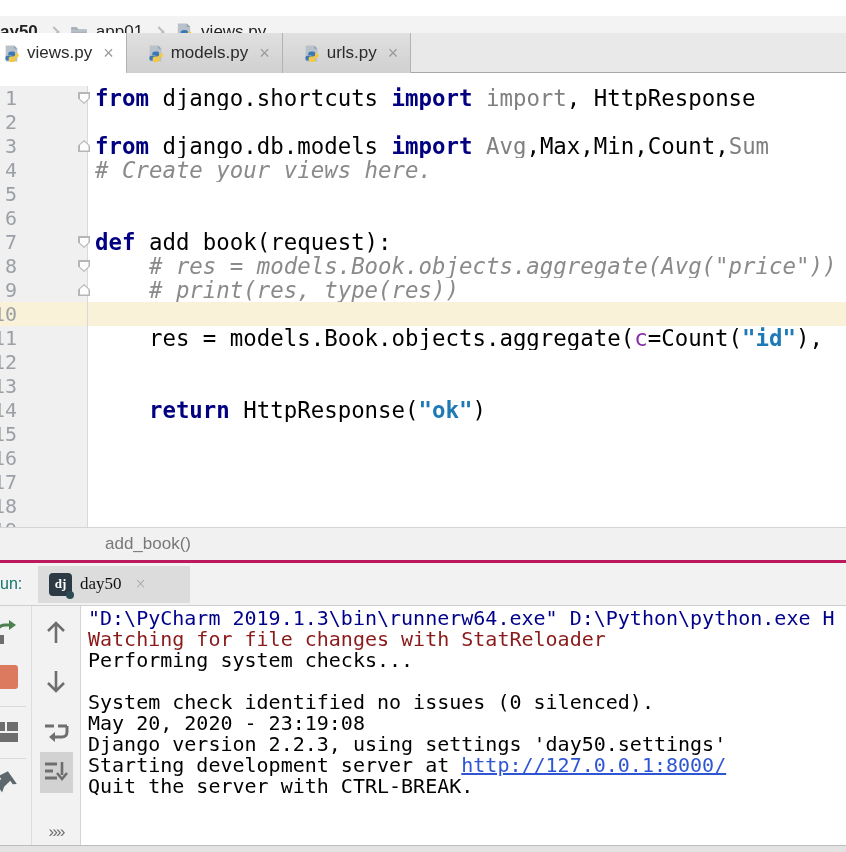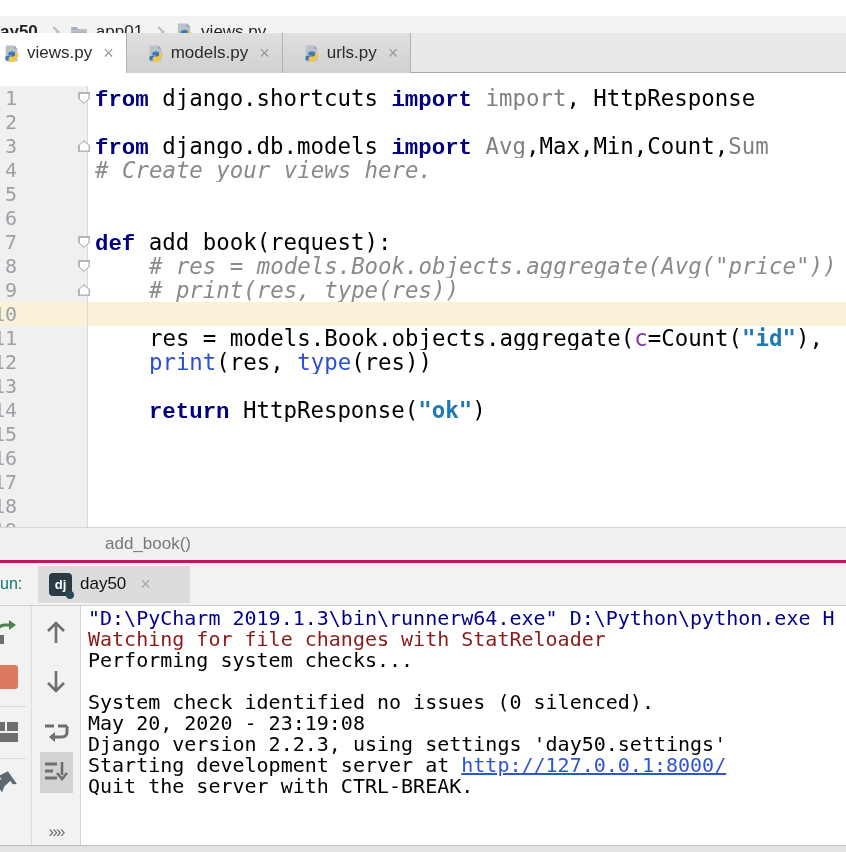--- a/index.html
+++ b/index.html
@@ -44,21 +44,21 @@
     border-right:1px solid #d9d9d9; height:24px;
   }
   .line-row .c { flex:1; padding-left:7px; overflow:hidden; height:24px; color:#000; }
   .line-row.hl .g, .line-row.hl .c { background:#faf1d9; }
   .num { position:absolute; right:70px; top:0; color:#9ba0a6; font-size:20px; line-height:24px; }
   .fold { position:absolute; left:78px; top:6px; width:12px; height:12px; background:#b6b6b6; }
   .fold::after { content:""; position:absolute; inset:1.5px; background:#fdfdfd; }
   .fold.down, .fold.down::after { clip-path:polygon(0 0,100% 0,100% 55%,50% 100%,0 55%); }
   .fold.up,   .fold.up::after   { clip-path:polygon(50% 0,100% 45%,100% 100%,0 100%,0 45%); }
   
-  .kw      { color:#000080; font-weight:bold;font-family:Liberation Mono, monospace; }
+  .kw      { color:#000080; font-weight:bold; }
   .plain   { color:#000000; }
   .gray    { color:#808080; }
   .com     { color:#8a8a8a; font-style:italic; }
   .builtin { color:#2d50cf; }
   .str     { color:#1d7ab5; font-weight:bold; }
   .kwarg   { color:#882fa8; }
   .warn    { color:#000; text-decoration:underline wavy #c0c0c0 1px; text-underline-offset:4px; }
   
   #fn-bar {
     position:absolute; top:527px; left:0; width:846px; height:36px;
@@ -68,21 +68,21 @@
   }
   
   #run-header {
     position:absolute; top:563px; left:0; width:846px; height:43px;
     background:#f2f2f2; border-bottom:1px solid #cfcfcf;
     display:flex; align-items:center;
   }
   #run-label { font-size:16px; color:#0f766e; margin-left:0; width:30px; }
   #run-tab {
     display:flex; align-items:center; gap:8px; margin-left:8px;
-    width:152px; height:37px; background:#dcdcdc; padding-left:11px;
+    width:152px; height:37px; background:#dcdcdc; padding-left:11px;font-family:Liberation Serif, serif;
   }
   .dj-icon { position:relative; width:23px; height:23px; background:#2b3a45; border-radius:4px;
              color:#fff; font-weight:bold; font-size:13px; display:flex; align-items:center;
              justify-content:center; flex:none; }
   .dj-icon::after { content:""; position:absolute; right:-2px; bottom:-3px; width:8px; height:8px;
              border-radius:50%; background:#2b4a52; }
   #run-tab .label { font-size:17px; color:#111; }
   #run-tab .close { color:#a8a8a8; font-size:18px; margin-left:6px; }
   
   #run-toolbar {
@@ -175,21 +175,21 @@
         <div class="line-row"><div class="g"><span class="num">2</span></div></div>
         <div class="line-row"><div class="g"><span class="num">3</span><span class="fold up"></span></div><div class="c"><span class="kw">from</span><span class="plain"> django.db.models </span><span class="kw">import</span><span class="plain"> </span><span class="gray">Avg</span><span class="warn">,</span><span class="plain">Max</span><span class="warn">,</span><span class="plain">Min</span><span class="warn">,</span><span class="plain">Count</span><span class="warn">,</span><span class="gray">Sum</span></div></div>
         <div class="line-row"><div class="g"><span class="num">4</span></div><div class="c"><span class="com"># Create your views here.</span></div></div>
         <div class="line-row"><div class="g"><span class="num">5</span></div><div class="c"></div></div>
         <div class="line-row"><div class="g"><span class="num">6</span></div><div class="c"></div></div>
         <div class="line-row"><div class="g"><span class="num">7</span><span class="fold down"></span></div><div class="c"><span class="kw">def</span><span class="plain"> add_book(request):</span></div></div>
         <div class="line-row"><div class="g"><span class="num">8</span><span class="fold down"></span></div><div class="c"><span class="com">    # res = models.Book.objects.aggregate(Avg("price"))</span></div></div>
         <div class="line-row"><div class="g"><span class="num">9</span><span class="fold up"></span></div><div class="c"><span class="com">    # print(res, type(res))</span></div></div>
         <div class="line-row hl"><div class="g"><span class="num">10</span></div><div class="c"></div></div>
         <div class="line-row"><div class="g"><span class="num">11</span></div><div class="c"><span class="plain">    res = models.Book.objects.aggregate(</span><span class="kwarg">c</span><span class="plain">=Count(</span><span class="str">"id"</span><span class="plain">),</span></div></div>
-        <div class="line-row"><div class="g"><span class="num">12</span></div><div class="c"><span class="plain">    </span><span class="builtin">print</span><span class="plain">(res, </span><span class="builtin">type</span><span class="plain">(res))</span></div></div>
+        <div class="line-row"><div class="g"><span class="num">12</span></div></div>
         <div class="line-row"><div class="g"><span class="num">13</span></div><div class="c"></div></div>
         <div class="line-row"><div class="g"><span class="num">14</span></div><div class="c"><span class="plain">    </span><span class="kw">return</span><span class="plain"> HttpResponse(</span><span class="str">"ok"</span><span class="plain">)</span></div></div>
         <div class="line-row"><div class="g"><span class="num">15</span></div><div class="c"></div></div>
         <div class="line-row"><div class="g"><span class="num">16</span></div><div class="c"></div></div>
         <div class="line-row"><div class="g"><span class="num">17</span></div><div class="c"></div></div>
         <div class="line-row"><div class="g"><span class="num">18</span></div><div class="c"></div></div>
         <div class="line-row"><div class="g"><span class="num">19</span></div><div class="c"></div></div>
       </div>
   </div>
 

